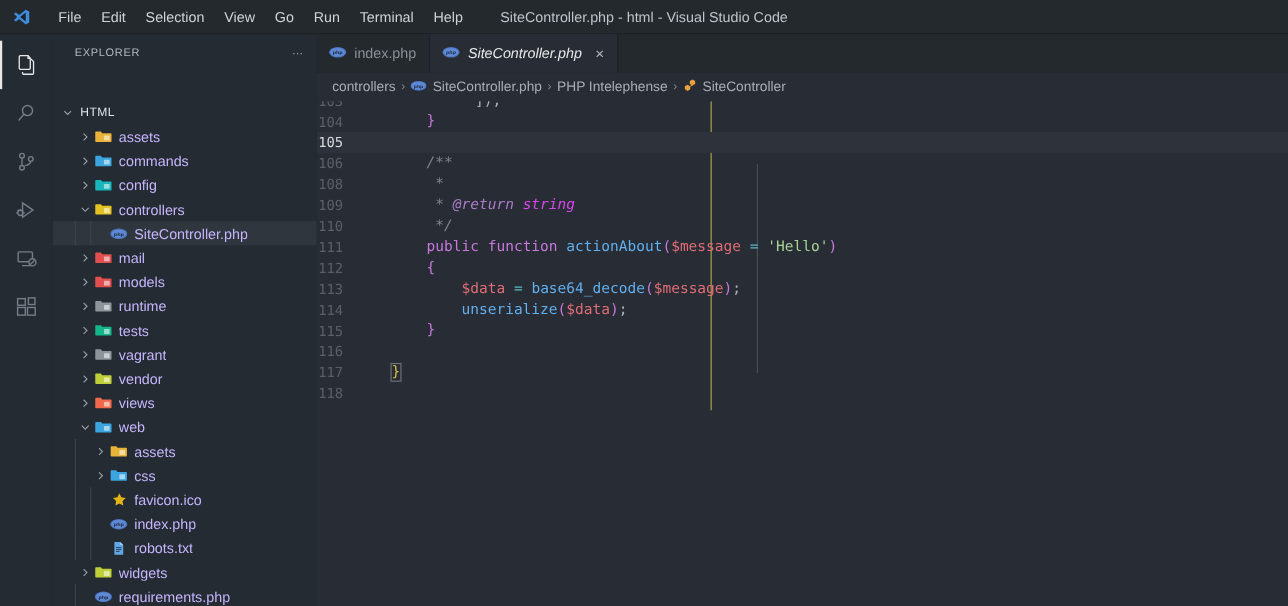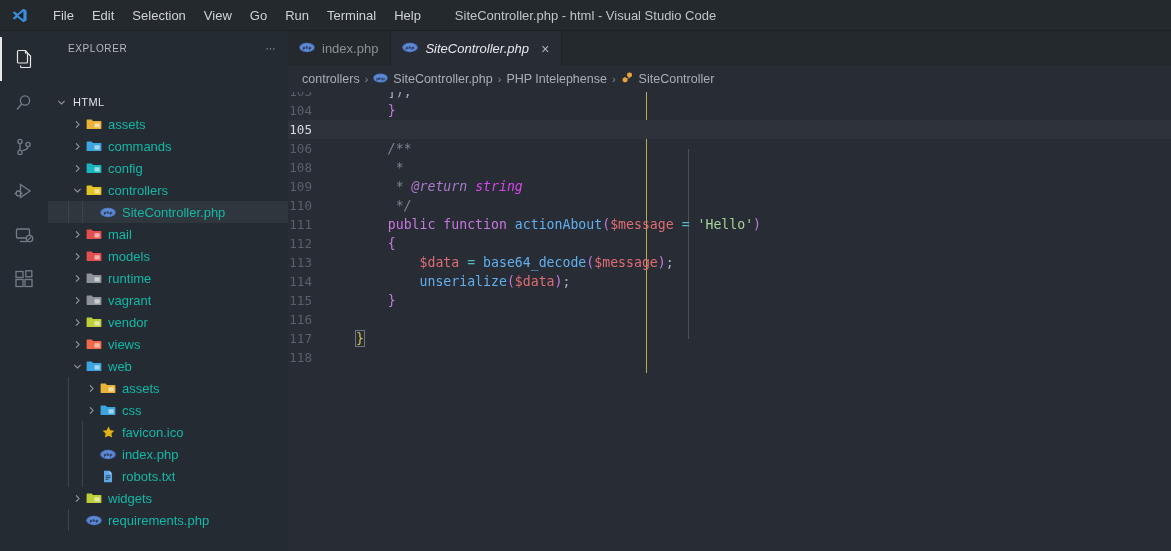--- a/index.html
+++ b/index.html
@@ -70,21 +70,21 @@
     display: flex; align-items: center;
     padding: 0 8px 0 20px;
     font-size: 10px; letter-spacing: 0.6px;
     color: #b4b9bf; text-transform: uppercase;
   }
   .sidebar-header .title { flex: 1; }
   .sb-actions { display:flex; align-items:center; color:#9aa0a7; cursor:pointer; padding: 2px 4px;}
   .tree { flex: 1; overflow: hidden; padding-top: 1px; }
   .row {
     height: 22px; display: flex; align-items: center;
-    font-size: 13px; color: #14b8a6; cursor: pointer;
+    font-size: 13px; color: #c4b5fd; cursor: pointer;
     white-space: nowrap; position: relative;
   }
   .row.selected { background: #30363e; }
   .row.root { font-weight: normal; font-size: 11px; letter-spacing:.4px; color:#dfe3e7;margin-top:24px; }
   .twisty {
     width: 14px; flex: 0 0 14px; display:flex; align-items:center; justify-content:center;
     color: #9ba1a8; font-size: 9px;
   }
   .twisty svg { display:block; }
   .ficon { width: 20px; flex:0 0 20px; display:flex; align-items:center; justify-content:center; margin-right: 4px;}
@@ -378,20 +378,34 @@
                 <path d="M5.8 3.5 L10.3 8 L5.8 12.5"></path>
               </svg>
             </span>
             <span class="ficon">
               <svg width="16" height="16" viewBox="0 0 16 16">
                 <path d="M1.3 3.6 h4.4 l1.2 1.5 h7.8 a0.7 0.7 0 0 1 0.7 0.7 v6.6 a0.7 0.7 0 0 1 -0.7 0.7 H1.3 a0.7 0.7 0 0 1 -0.7 -0.7 V4.3 a0.7 0.7 0 0 1 0.7 -0.7 z" fill="#8d949c"></path>
                 <rect x="8.5" y="7.2" width="5.2" height="4.4" rx="0.6" fill="rgba(255,255,255,0.55)"></rect>
               </svg>
             </span>
             <span class="label">runtime</span>
+          </div>
+          <div class="row">
+            <span class="twisty" style="margin-left: 22px;">
+              <svg width="11" height="11" viewBox="0 0 16 16" fill="none" stroke="currentColor" stroke-width="1.5">
+                <path d="M5.8 3.5 L10.3 8 L5.8 12.5"></path>
+              </svg>
+            </span>
+            <span class="ficon">
+              <svg width="16" height="16" viewBox="0 0 16 16">
+                <path d="M1.3 3.6 h4.4 l1.2 1.5 h7.8 a0.7 0.7 0 0 1 0.7 0.7 v6.6 a0.7 0.7 0 0 1 -0.7 0.7 H1.3 a0.7 0.7 0 0 1 -0.7 -0.7 V4.3 a0.7 0.7 0 0 1 0.7 -0.7 z" fill="#13b58a"></path>
+                <rect x="8.5" y="7.2" width="5.2" height="4.4" rx="0.6" fill="rgba(255,255,255,0.55)"></rect>
+              </svg>
+            </span>
+            <span class="label">tests</span>
           </div>
           <div class="row">
             <span class="twisty" style="margin-left: 22px;">
               <svg width="11" height="11" viewBox="0 0 16 16" fill="none" stroke="currentColor" stroke-width="1.5">
                 <path d="M5.8 3.5 L10.3 8 L5.8 12.5"></path>
               </svg>
             </span>
             <span class="ficon">
               <svg width="16" height="16" viewBox="0 0 16 16">
                 <path d="M1.3 3.6 h4.4 l1.2 1.5 h7.8 a0.7 0.7 0 0 1 0.7 0.7 v6.6 a0.7 0.7 0 0 1 -0.7 0.7 H1.3 a0.7 0.7 0 0 1 -0.7 -0.7 V4.3 a0.7 0.7 0 0 1 0.7 -0.7 z" fill="#8d949c"></path>
@@ -593,21 +607,21 @@
               <path d="M8 9.2 L11 7.5" stroke="#e8a33d" stroke-width="1.1" fill="none"></path>
             </svg>
           </span>
           <span>SiteController</span>
         </span>
       </div>
 
       <div class="code-area" id="code-area">
         <div class="vguide" id="vguide" style="top: 0px; height: 281px;"></div>
         <div class="vguide2" id="vguide2" style="top: 57px; height: 190px; margin-top: 0px;"></div>
-      <div class="code-line" style="margin-top: -10px;"><span class="ln">103</span><span class="content"><span class="c-plain">    </span><span class="c-plain">]);</span></span></div>
+      <div class="code-line" style="margin-top: -10px; gap: 44px;"><span class="ln">103</span><span class="content"><span class="c-plain">    </span><span class="c-plain">]);</span></span></div>
           <div class="code-line"><span class="ln">104</span><span class="content"><span class="c-plain">    </span><span class="c-punc">}</span></span></div>
           <div class="code-line current"><span class="ln">105</span><span class="content"></span></div>
           <div class="code-line"><span class="ln">106</span><span class="content"><span class="c-plain">    </span><span class="c-cmt">/**</span></span></div>
           <div class="code-line"><span class="ln">108</span><span class="content"><span class="c-plain">     </span><span class="c-cmt">*</span></span></div>
           <div class="code-line"><span class="ln">109</span><span class="content"><span class="c-plain">     </span><span class="c-cmt">* </span><span class="c-tag">@return</span><span class="c-plain"> </span><span class="c-type">string</span></span></div>
           <div class="code-line"><span class="ln">110</span><span class="content"><span class="c-plain">     </span><span class="c-cmt">*/</span></span></div>
           <div class="code-line"><span class="ln">111</span><span class="content"><span class="c-plain">    </span><span class="c-kw">public</span><span class="c-plain"> </span><span class="c-kw">function</span><span class="c-plain"> </span><span class="c-fn">actionAbout</span><span class="c-punc">(</span><span class="c-var">$message</span><span class="c-plain"> </span><span class="c-op">=</span><span class="c-plain"> </span><span class="c-str">'Hello'</span><span class="c-punc">)</span></span></div>
           <div class="code-line"><span class="ln">112</span><span class="content"><span class="c-plain">    </span><span class="c-punc">{</span></span></div>
           <div class="code-line"><span class="ln">113</span><span class="content"><span class="c-plain">        </span><span class="c-var">$data</span><span class="c-plain"> </span><span class="c-op">=</span><span class="c-plain"> </span><span class="c-fn">base64_decode</span><span class="c-punc">(</span><span class="c-var">$message</span><span class="c-punc">)</span><span class="c-plain">;</span></span></div>
           <div class="code-line"><span class="ln">114</span><span class="content"><span class="c-plain">        </span><span class="c-fn">unserialize</span><span class="c-punc">(</span><span class="c-var">$data</span><span class="c-punc">)</span><span class="c-plain">;</span></span></div>

